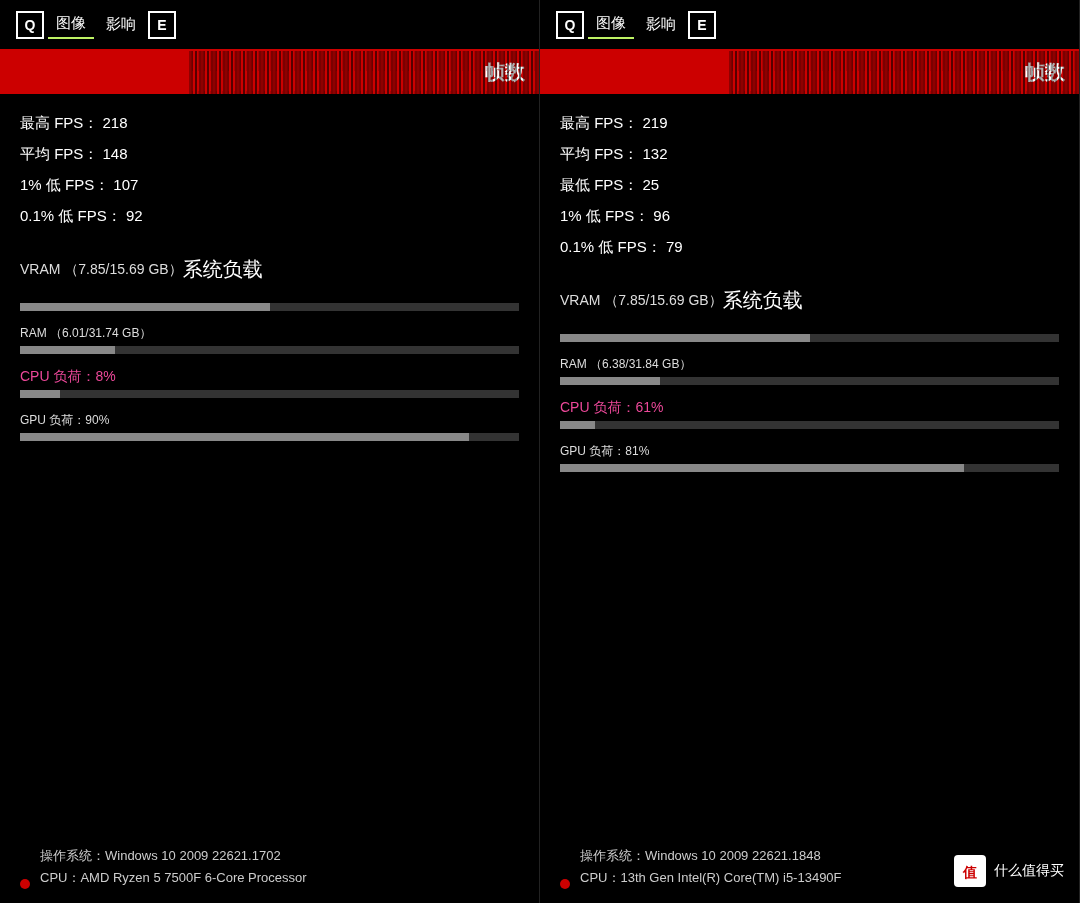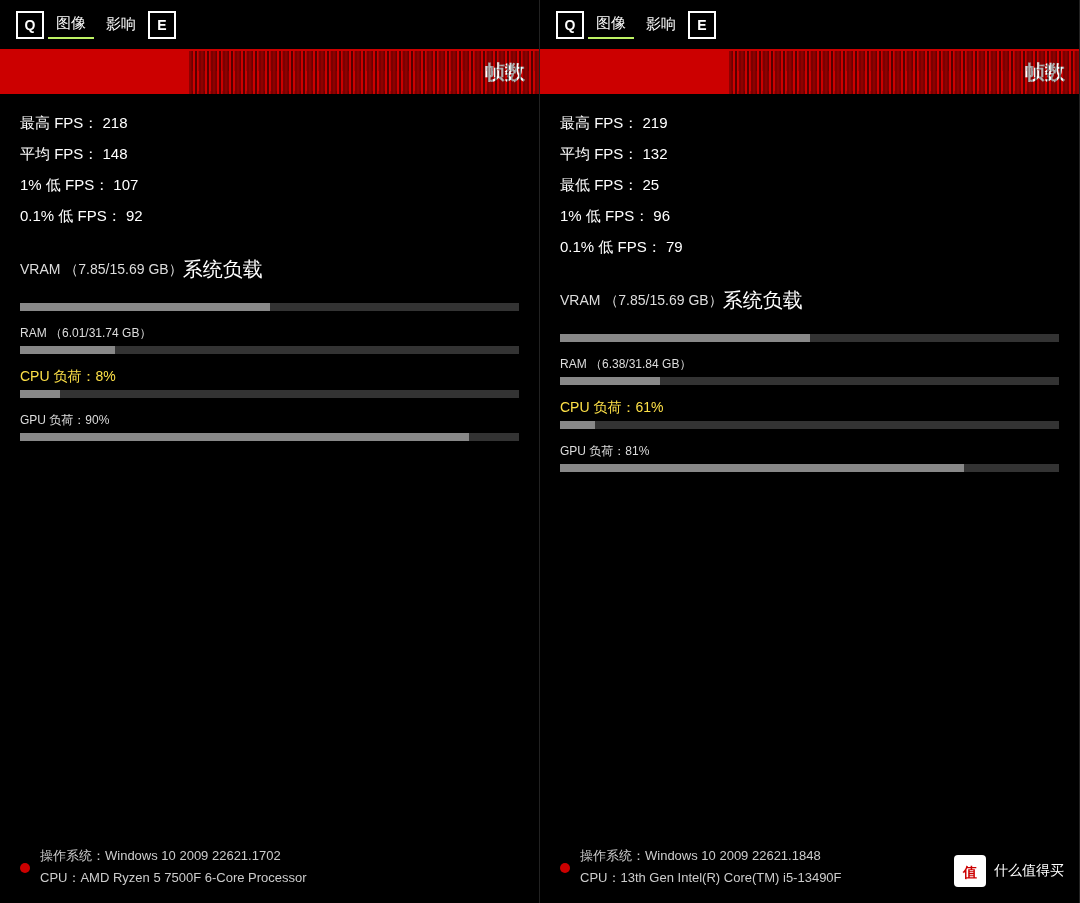--- a/index.html
+++ b/index.html
@@ -179,38 +179,38 @@
 
     .ram-label {
       font-size: 12px;
       color: #ddd;
       margin-bottom: 4px;
       display: block;
     }
 
     .cpu-label {
       font-size: 14px;
-      color: #fde047;
+      color: #ec4899;
       margin-bottom: 4px;
       display: block;
     }
 
     .gpu-label {
       font-size: 12px;
       color: #ddd;
       margin-bottom: 4px;
       display: block;
     }
 
     
     .system-info {
       margin-top: auto;
       padding: 14px 20px;
       display: flex;
-      align-items: center;
+      align-items: flex-end;
       gap: 10px;
     }
 
     .red-dot {
       width: 10px;
       height: 10px;
       background: #c00;
       border-radius: 50%;
       margin-top: 3px;
       flex-shrink: 0;

